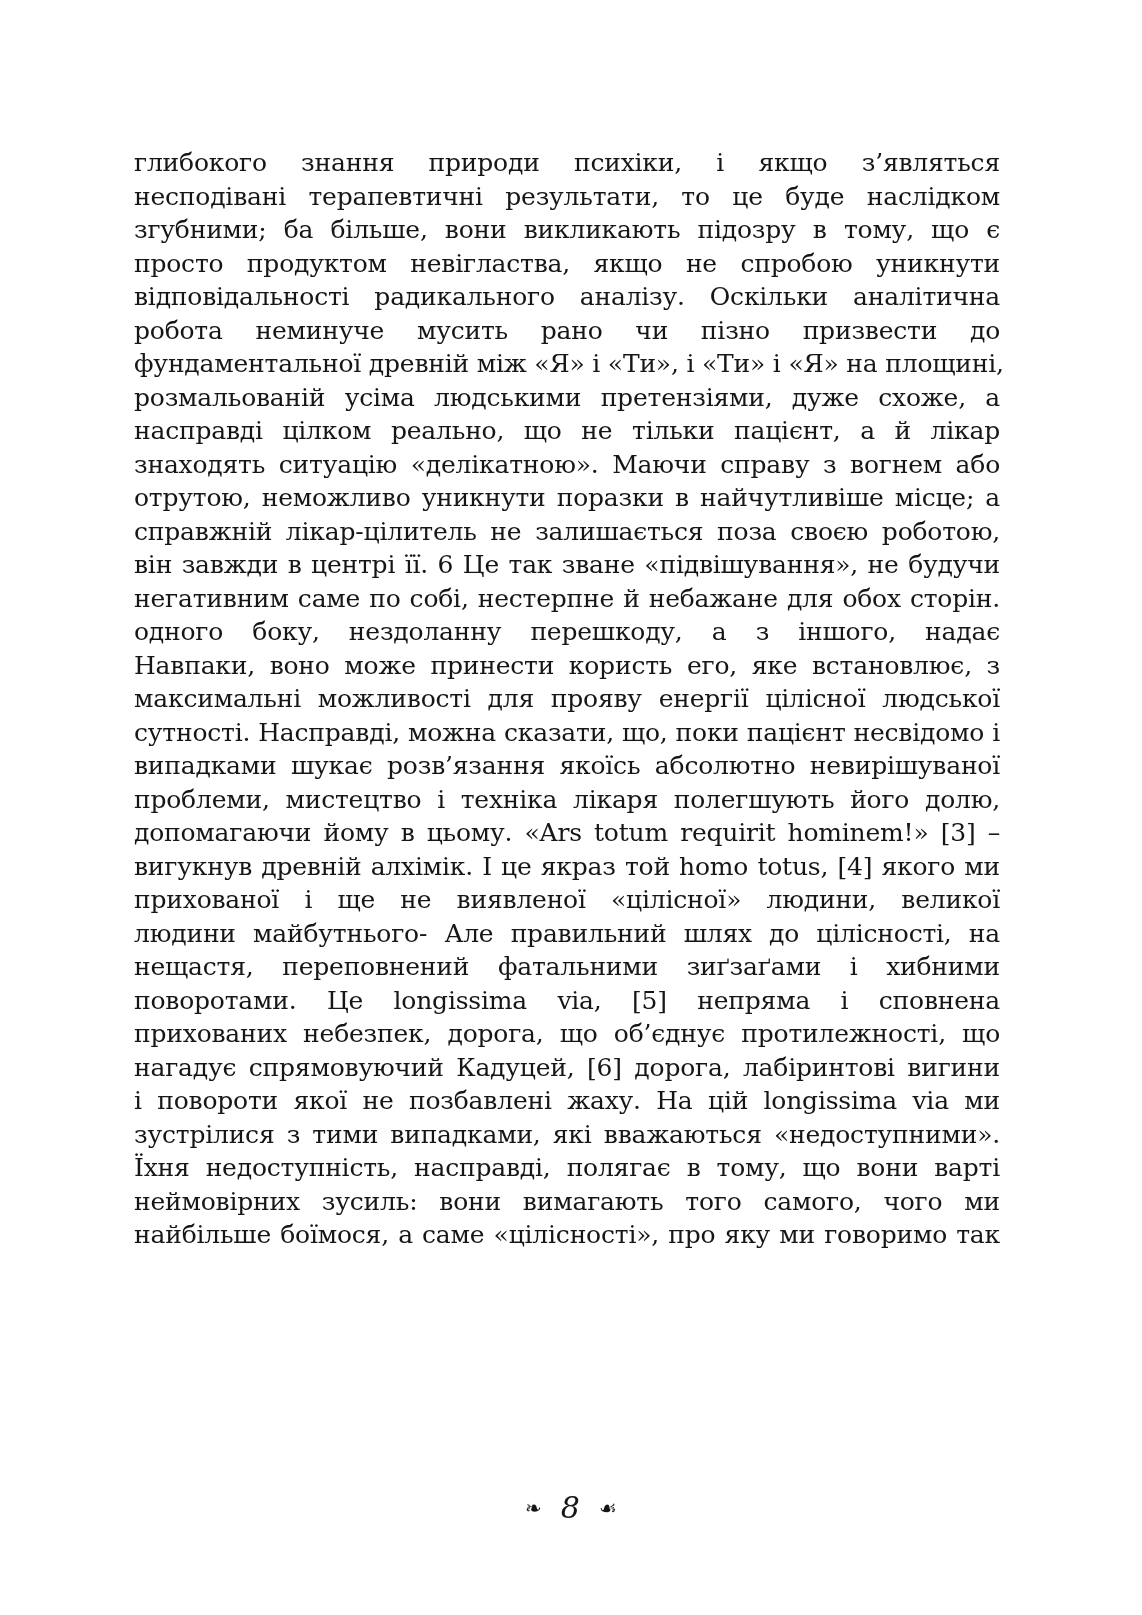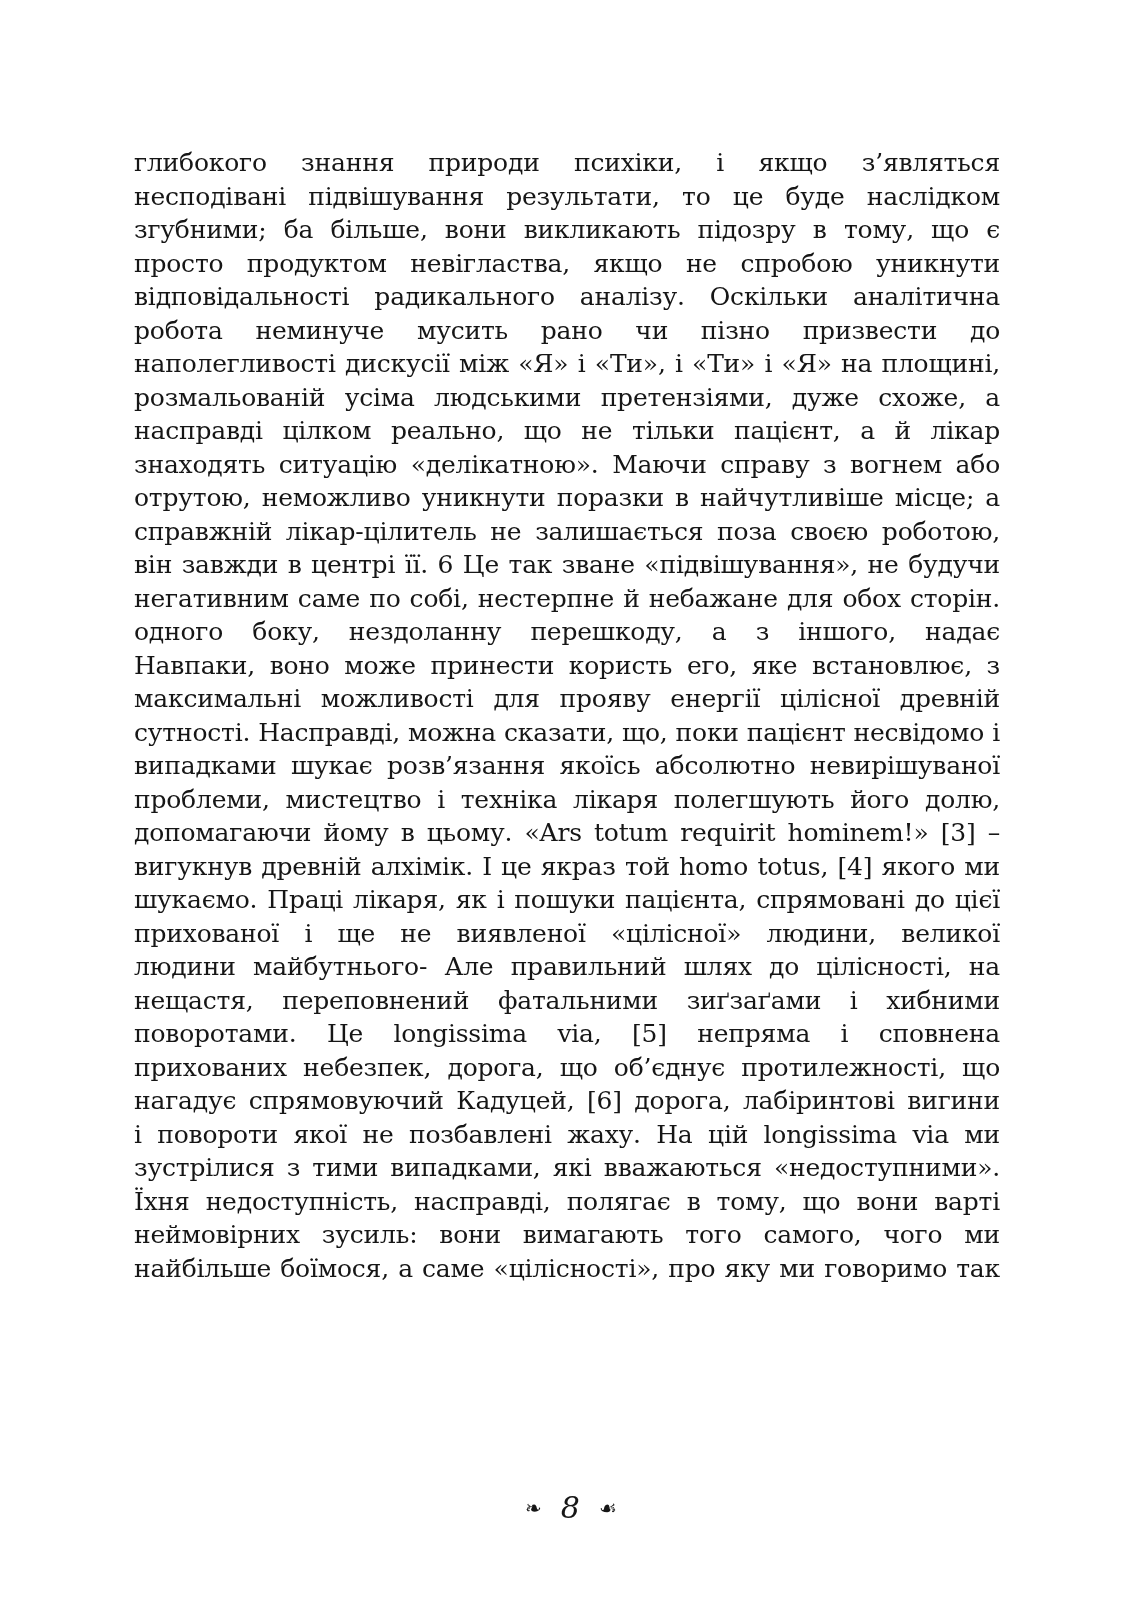--- a/index.html
+++ b/index.html
@@ -34,42 +34,41 @@
   }
   .footer .orn { font-size: 20px; display: inline-block; vertical-align: middle; }
   .footer .num { font-size: 30px; font-style: italic; display: inline-block; margin: 0 14px; vertical-align: middle; }
 </style>
 </head>
 <body>
 
 <div class="page">
   <div class="text-block">
     <span class="line">глибокого знання природи психіки, і якщо з’являться</span>
-    <span class="line">несподівані підвішування результати, то це буде наслідком</span>
+    <span class="line">несподівані терапевтичні результати, то це буде наслідком</span>
     <span class="line">згубними; ба більше, вони викликають підозру в тому, що є</span>
     <span class="line">просто продуктом невігластва, якщо не спробою уникнути</span>
     <span class="line">відповідальності радикального аналізу. Оскільки аналітична</span>
     <span class="line">робота неминуче мусить рано чи пізно призвести до</span>
-    <span class="line">наполегливості дискусії між «Я» і «Ти», і «Ти» і «Я» на площині,</span>
+    <span class="line">фундаментальної древній між «Я» і «Ти», і «Ти» і «Я» на площині,</span>
     <span class="line">розмальованій усіма людськими претензіями, дуже схоже, а</span>
     <span class="line">насправді цілком реально, що не тільки пацієнт, а й лікар</span>
     <span class="line">знаходять ситуацію «делікатною». Маючи справу з вогнем або</span>
     <span class="line">отрутою, неможливо уникнути поразки в найчутливіше місце; а</span>
     <span class="line">справжній лікар-цілитель не залишається поза своєю роботою,</span>
     <span class="line">він завжди в центрі її. 6 Це так зване «підвішування», не будучи</span>
     <span class="line">негативним саме по собі, нестерпне й небажане для обох сторін.</span>
     <span class="line">одного боку, нездоланну перешкоду, а з іншого, надає</span>
     <span class="line">Навпаки, воно може принести користь его, яке встановлює, з</span>
-    <span class="line">максимальні можливості для прояву енергії цілісної древній</span>
+    <span class="line">максимальні можливості для прояву енергії цілісної людської</span>
     <span class="line">сутності. Насправді, можна сказати, що, поки пацієнт несвідомо і</span>
     <span class="line">випадками шукає розв’язання якоїсь абсолютно невирішуваної</span>
     <span class="line">проблеми, мистецтво і техніка лікаря полегшують його долю,</span>
     <span class="line">допомагаючи йому в цьому. «Ars totum requirit hominem!» [3] –</span>
     <span class="line">вигукнув древній алхімік. І це якраз той homo totus, [4] якого ми</span>
-    <span class="line">шукаємо. Праці лікаря, як і пошуки пацієнта, спрямовані до цієї</span>
     <span class="line">прихованої і ще не виявленої «цілісної» людини, великої</span>
     <span class="line">людини майбутнього- Але правильний шлях до цілісності, на</span>
     <span class="line">нещастя, переповнений фатальними зиґзаґами і хибними</span>
     <span class="line">поворотами. Це longissima via, [5] непряма і сповнена</span>
     <span class="line">прихованих небезпек, дорога, що об’єднує протилежності, що</span>
     <span class="line">нагадує спрямовуючий Кадуцей, [6] дорога, лабіринтові вигини</span>
     <span class="line">і повороти якої не позбавлені жаху. На цій longissima via ми</span>
     <span class="line">зустрілися з тими випадками, які вважаються «недоступними».</span>
     <span class="line">Їхня недоступність, насправді, полягає в тому, що вони варті</span>
     <span class="line">неймовірних зусиль: вони вимагають того самого, чого ми</span>

